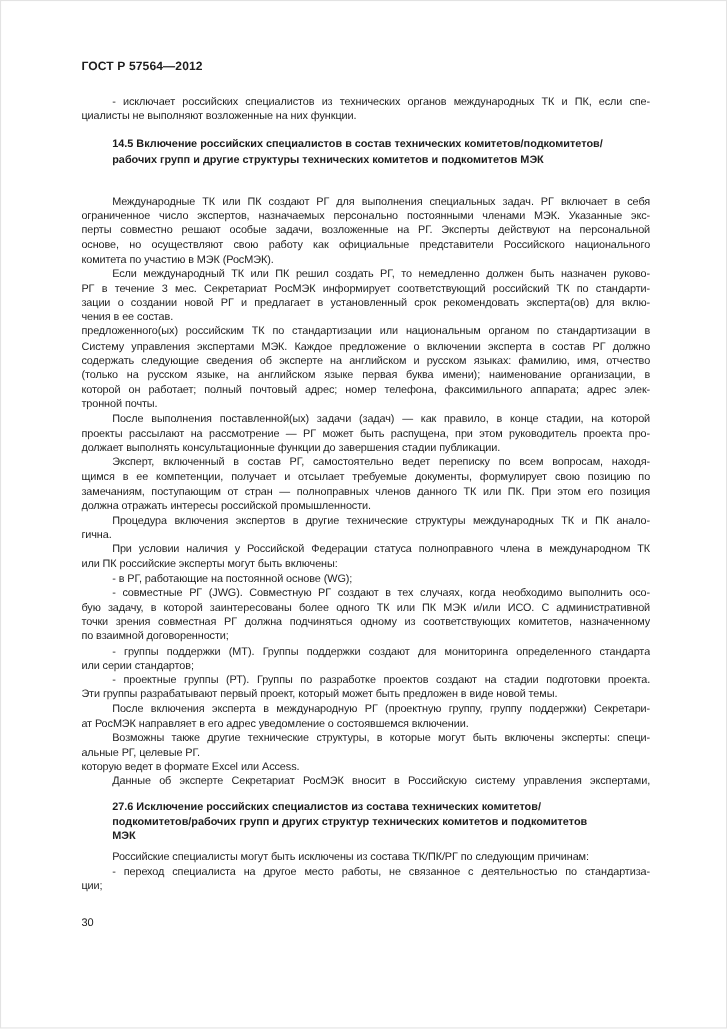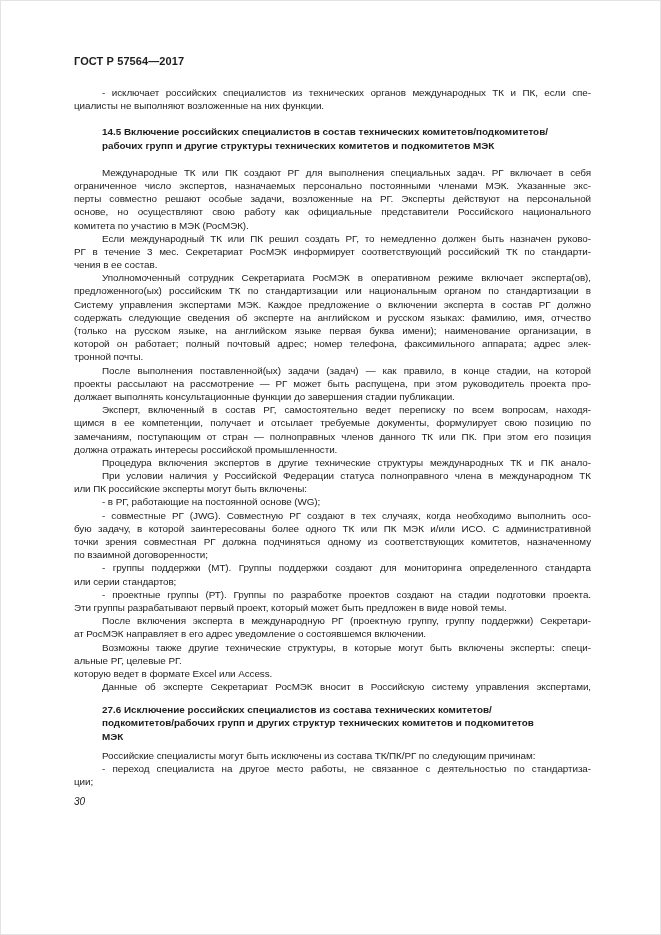--- a/index.html
+++ b/index.html
@@ -41,89 +41,89 @@
     text-align-last: justify;
     white-space: normal;
     height: 13.2px;
     overflow: hidden;
   }
   .block .line.last { text-align-last: left; }
   .block .line.first { text-indent: 28px; }
   .block.heading {
     font-weight: bold;
     margin-top: 13px;
-    margin-bottom: 14px;
+    margin-bottom: 25px;
   }
   .block.heading .line {
     text-align: left;
     text-align-last: left;
     text-indent: 0;
     padding-left: 28px;
     letter-spacing: 0;
   }
   .block.heading.h146 {
     margin-top: 10px;
     margin-bottom: 6px;
   }
   .page-number {
     font-size: 10px;
-    margin-top: 7px;
+    margin-top: 20px;
     line-height: 13px;
-    font-style: italic;
   }
 </style>
 </head>
 <body>
 
 <div class="page-inner">
-  <div class="doc-header">ГОСТ Р 57564—2017</div>
+  <div class="doc-header">ГОСТ Р 57564—2012</div>
 
   <div class="doc-body">
       <div class="block text">
         <div class="line first">- исключает российских специалистов из технических органов международных ТК и ПК, если спе-</div>
         <div class="line last">циалисты не выполняют возложенные на них функции.</div>
       </div>
       <div class="block heading">
         <div class="line first">14.5 Включение российских специалистов в состав технических комитетов/подкомитетов/</div>
         <div class="line last">рабочих групп и другие структуры технических комитетов и подкомитетов МЭК</div>
       </div>
       <div class="block text">
         <div class="line first">Международные ТК или ПК создают РГ для выполнения специальных задач. РГ включает в себя</div>
         <div class="line">ограниченное число экспертов, назначаемых персонально постоянными членами МЭК. Указанные экс-</div>
         <div class="line">перты совместно решают особые задачи, возложенные на РГ. Эксперты действуют на персональной</div>
         <div class="line">основе, но осуществляют свою работу как официальные представители Российского национального</div>
         <div class="line last">комитета по участию в МЭК (РосМЭК).</div>
       </div>
       <div class="block text">
         <div class="line first">Если международный ТК или ПК решил создать РГ, то немедленно должен быть назначен руково-</div>
         <div class="line">РГ в течение 3 мес. Секретариат РосМЭК информирует соответствующий российский ТК по стандарти-</div>
+        <div class="line">зации о создании новой РГ и предлагает в установленный срок рекомендовать эксперта(ов) для вклю-</div>
         <div class="line last">чения в ее состав.</div>
       </div>
       <div class="block text">
-        <div class="line first">Уполномоченный сотрудник Секретариата РосМЭК в оперативном режиме включает эксперта(ов),</div>
         <div class="line">предложенного(ых) российским ТК по стандартизации или национальным органом по стандартизации в</div>
         <div class="line">Систему управления экспертами МЭК. Каждое предложение о включении эксперта в состав РГ должно</div>
         <div class="line">содержать следующие сведения об эксперте на английском и русском языках: фамилию, имя, отчество</div>
         <div class="line">(только на русском языке, на английском языке первая буква имени); наименование организации, в</div>
         <div class="line">которой он работает; полный почтовый адрес; номер телефона, факсимильного аппарата; адрес элек-</div>
         <div class="line last">тронной почты.</div>
       </div>
       <div class="block text">
         <div class="line first">После выполнения поставленной(ых) задачи (задач) — как правило, в конце стадии, на которой</div>
         <div class="line">проекты рассылают на рассмотрение — РГ может быть распущена, при этом руководитель проекта про-</div>
         <div class="line last">должает выполнять консультационные функции до завершения стадии публикации.</div>
       </div>
       <div class="block text">
         <div class="line first">Эксперт, включенный в состав РГ, самостоятельно ведет переписку по всем вопросам, находя-</div>
         <div class="line">щимся в ее компетенции, получает и отсылает требуемые документы, формулирует свою позицию по</div>
         <div class="line">замечаниям, поступающим от стран — полноправных членов данного ТК или ПК. При этом его позиция</div>
         <div class="line last">должна отражать интересы российской промышленности.</div>
       </div>
       <div class="block text">
         <div class="line first">Процедура включения экспертов в другие технические структуры международных ТК и ПК анало-</div>
+        <div class="line last">гична.</div>
       </div>
       <div class="block text">
         <div class="line first">При условии наличия у Российской Федерации статуса полноправного члена в международном ТК</div>
         <div class="line last">или ПК российские эксперты могут быть включены:</div>
       </div>
       <div class="block text">
         <div class="line first last">- в РГ, работающие на постоянной основе (WG);</div>
       </div>
       <div class="block text">
         <div class="line first">- совместные РГ (JWG). Совместную РГ создают в тех случаях, когда необходимо выполнить осо-</div>

